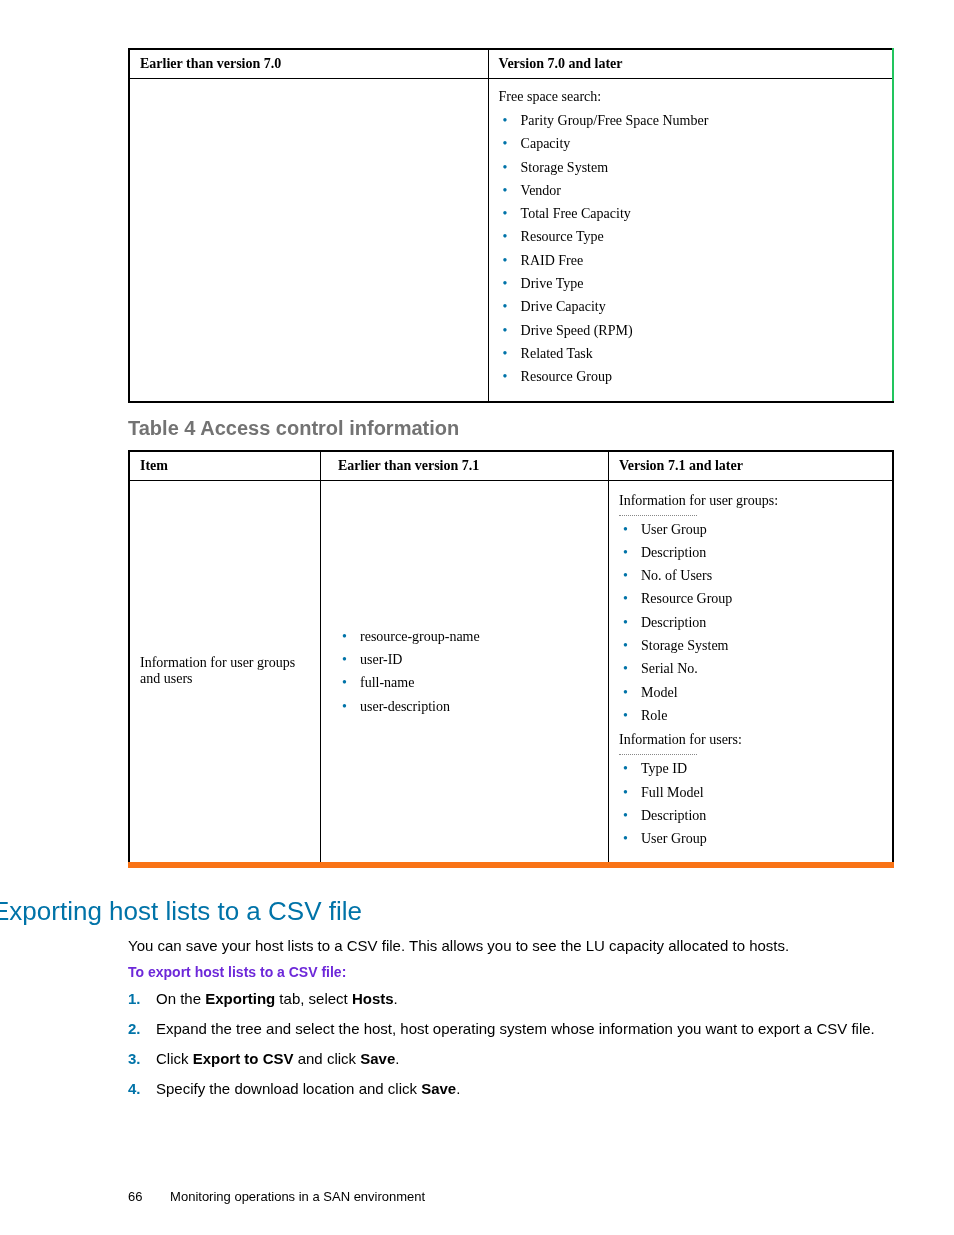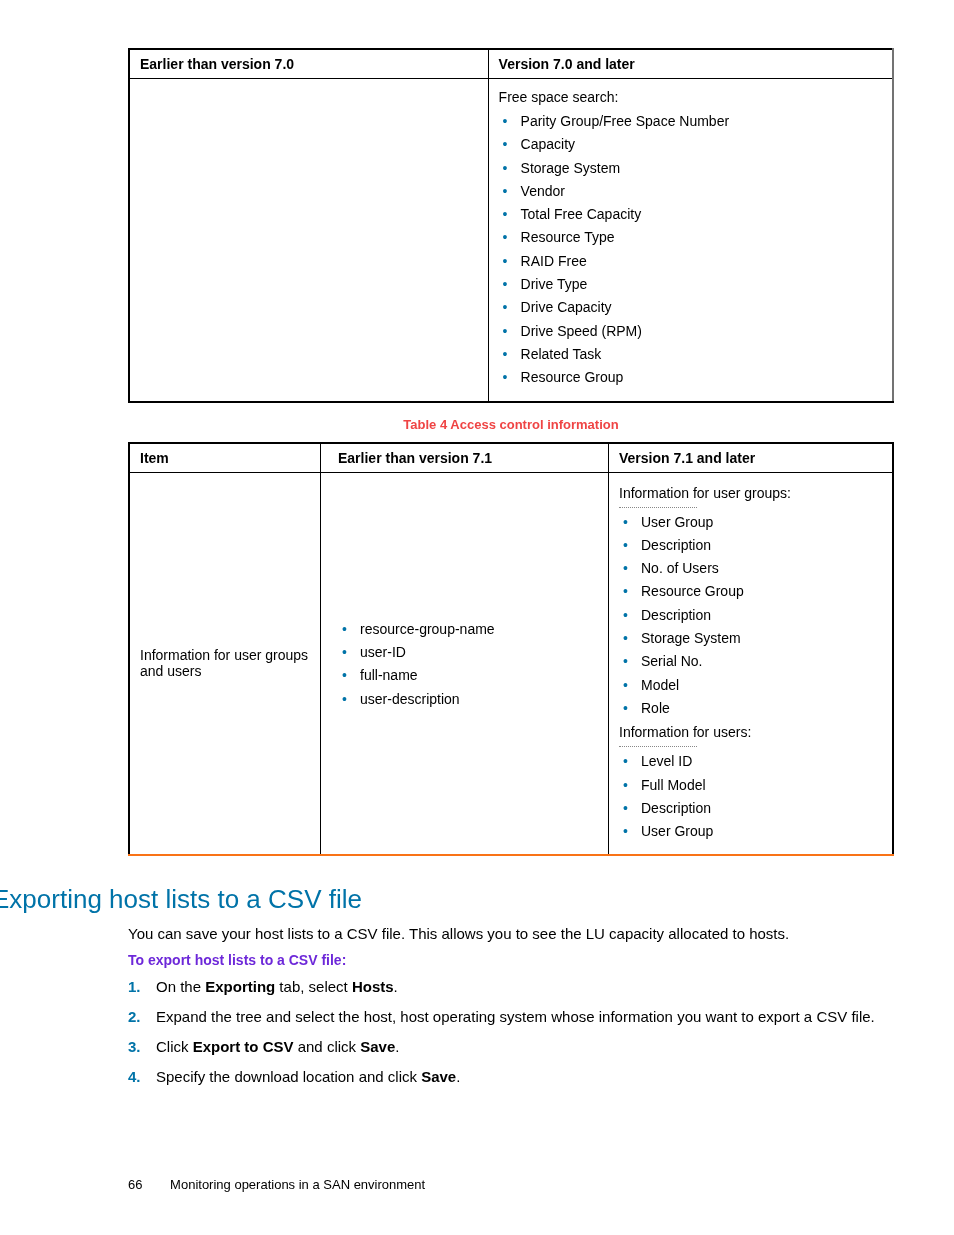--- a/index.html
+++ b/index.html
@@ -9,61 +9,61 @@
     margin: 0;
     padding: 48px 60px 30px 60px;
     width: 954px;
     box-sizing: border-box;
     background: #fff;
   }
   table {
     border-collapse: collapse;
     width: 100%;
     margin-bottom: 14px;
+    font-family: Liberation Serif, serif;
   }
   th, td {
     text-align: left;
     vertical-align: top;
     font-size: 14px;
   }
   .t1 th {
     border-top: 2px solid #000;
     border-bottom: 1px solid #000;
     padding: 6px 10px 6px 10px;
     font-weight: bold;
   }
   .t1 td {
     border-bottom: 2px solid #000;
     padding: 8px 10px 10px 10px;
   }
   .t1 .vsep-left { border-left: 2px solid #000; }
   .t1 .vsep-mid  { border-left: 1px solid #000; }
-  .t1 .vsep-right{ border-right: 2px solid #737373; }
+  .t1 .vsep-right{ border-right: 2px solid #22c55e; }
 
   .t2 th {
     border-top: 2px solid #000;
     border-bottom: 1px solid #000;
     padding: 6px 10px;
     font-weight: bold;
   }
   .t2 td {
-    border-bottom: 2px solid #f97316;
+    border-bottom: 6px solid #f97316;
     padding: 10px 10px;
     vertical-align: middle;
   }
   .t2 .c1 { border-left: 2px solid #000; width: 170px; }
   .t2 .c2 { border-left: 1px solid #000; width: 260px; padding-left: 17px; }
   .t2 .c3 { border-left: 1px solid #000; border-right: 2px solid #000; }
 
   .caption {
-    color: #ef4444;
-    font-weight: bold;
-    font-size: 13px;
+    color: #737373;
+    font-weight: bold;
+    font-size: 20px;
     margin: 8px 0 10px 0;
-    text-align: center;
   }
   ul.blue {
     list-style: none;
     padding: 0;
     margin: 4px 0 0 0;
   }
   ul.blue li {
     position: relative;
     padding-left: 22px;
     margin: 3px 0;
@@ -193,21 +193,21 @@
         <li>Resource Group</li>
         <li>Description</li>
         <li>Storage System</li>
         <li>Serial No.</li>
         <li>Model</li>
         <li>Role</li>
       </ul>
       <div class="intro" style="margin-top:6px;">Information for users:</div>
       <hr class="dashline">
       <ul class="blue">
-        <li>Level ID</li>
+        <li>Type ID</li>
         <li>Full Model</li>
         <li>Description</li>
         <li>User Group</li>
       </ul>
     </td>
   </tr>
 </tbody>
     </table>
 
 </div>

